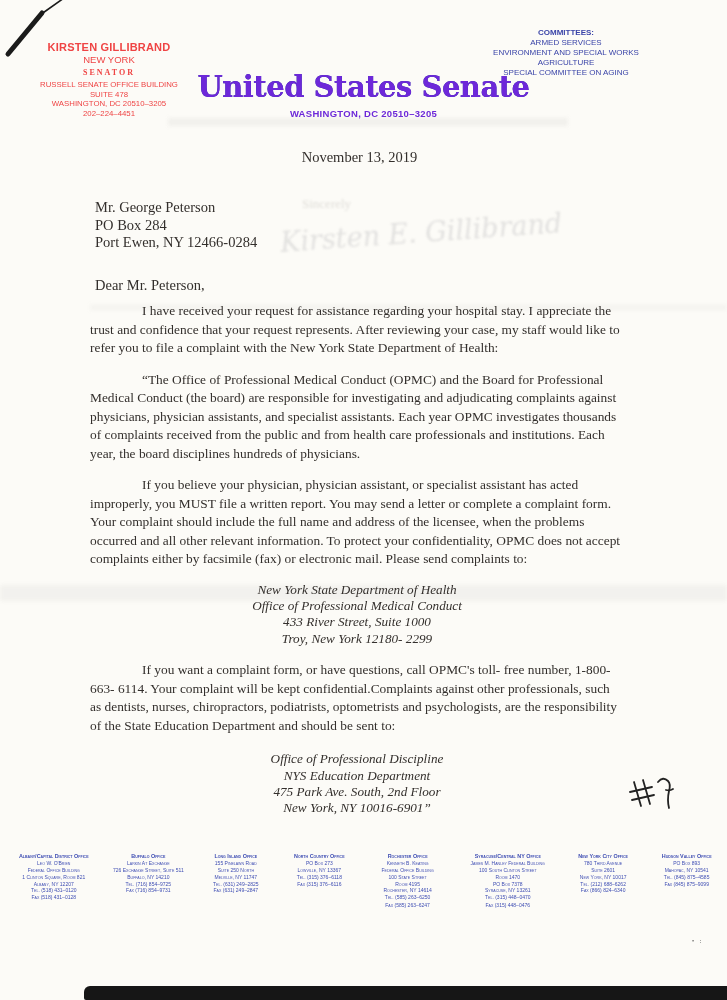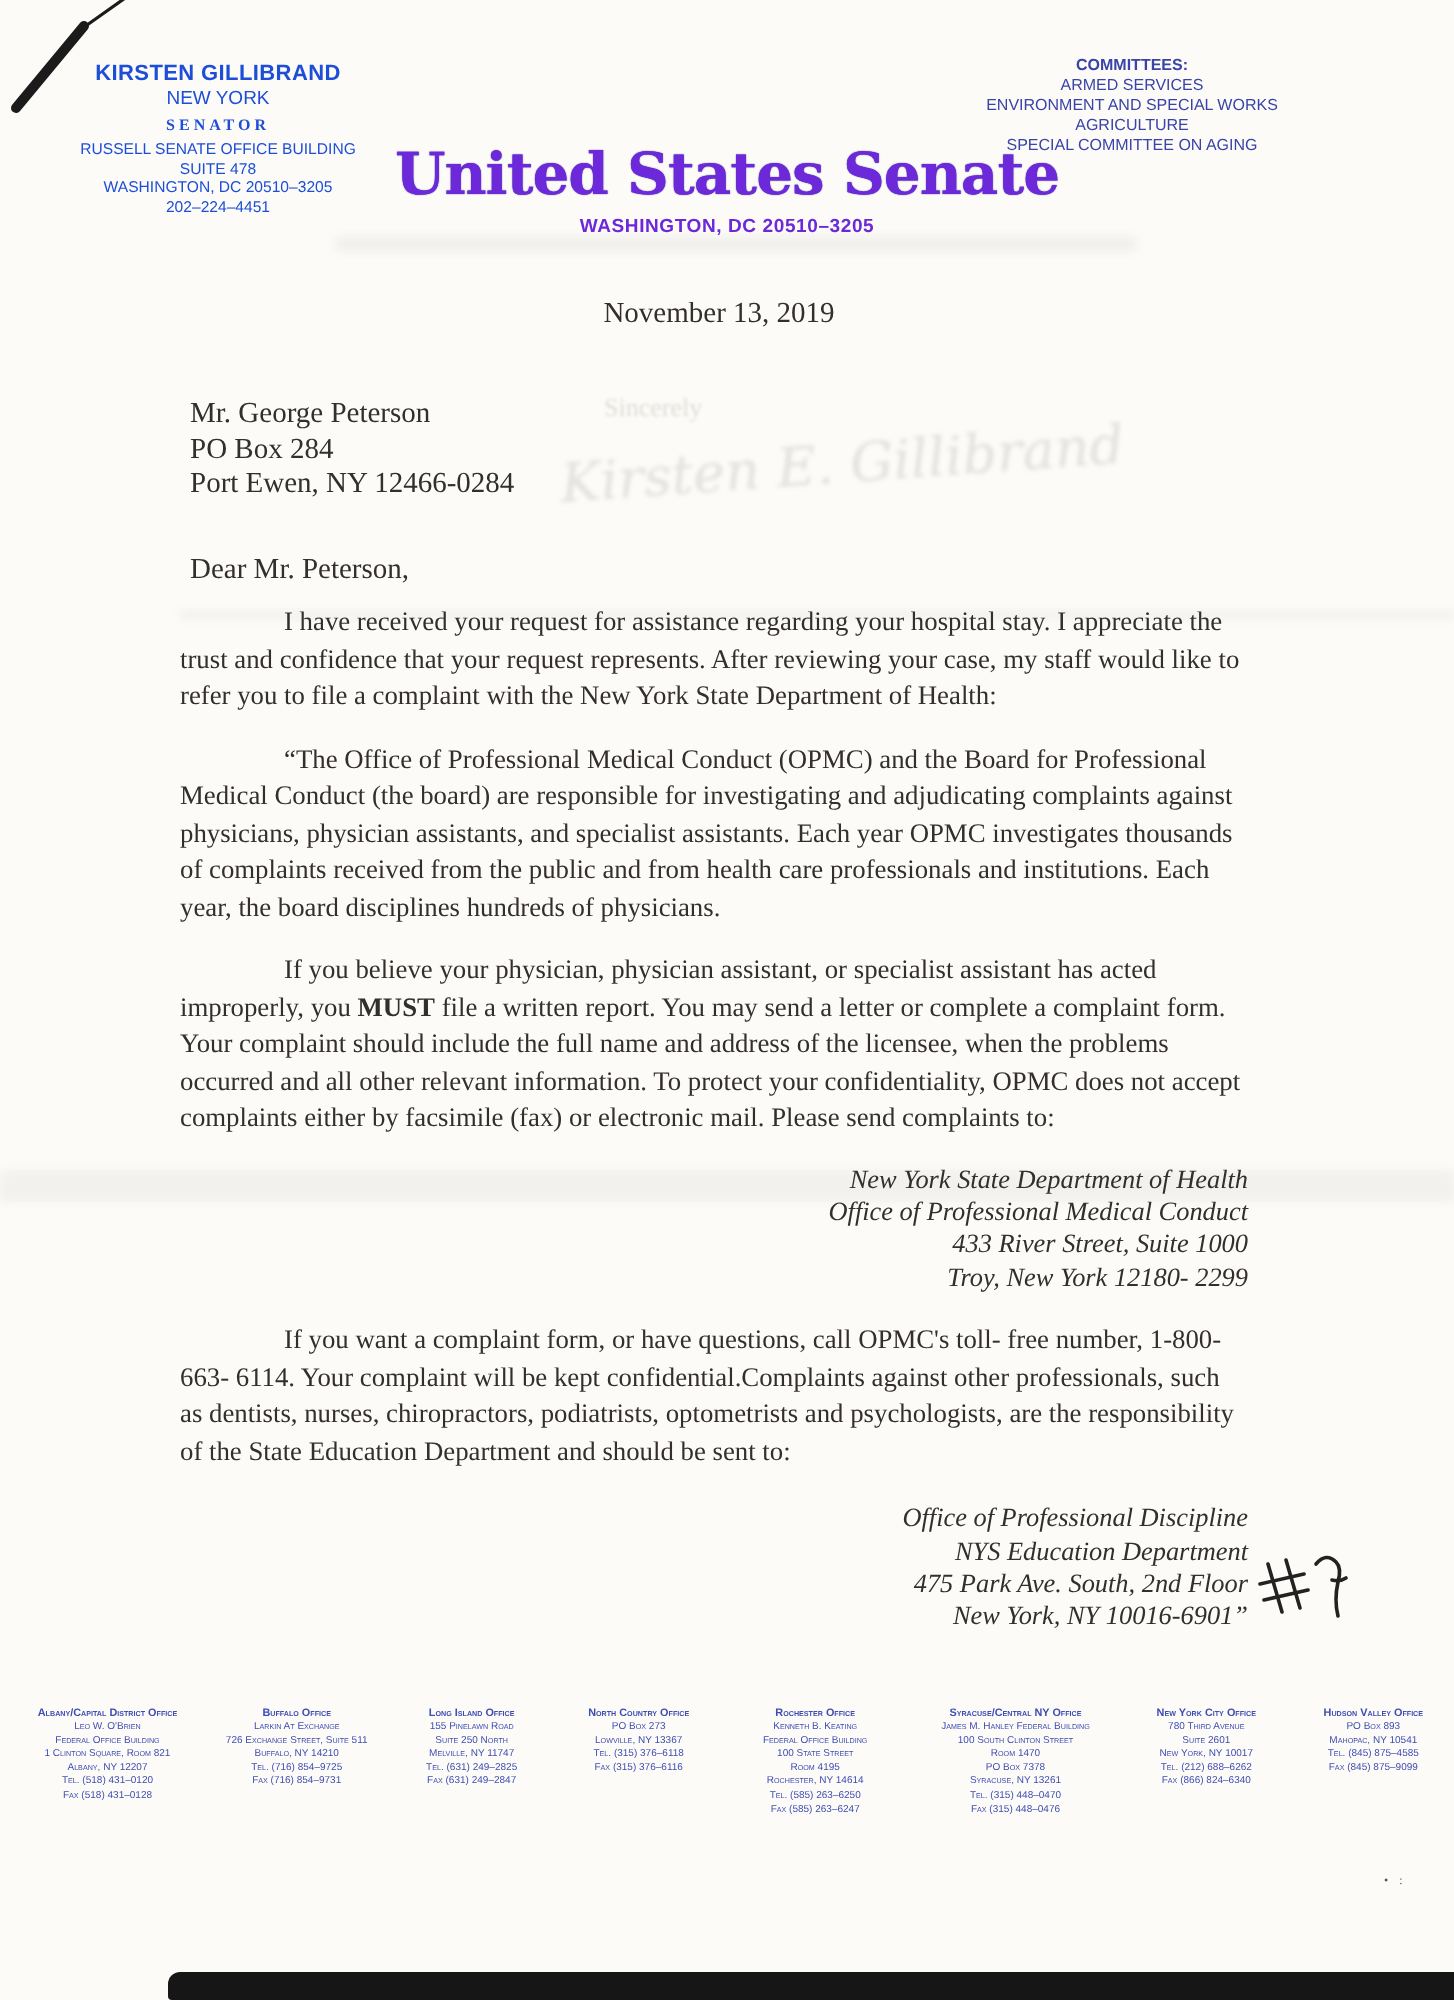--- a/index.html
+++ b/index.html
@@ -10,22 +10,22 @@
   .strip-a{left:168px;top:118px;width:400px;height:8px;}
   .strip-b{left:0px;top:585px;width:727px;height:16px;background:rgba(170,170,170,0.12);}
   .strip-c{left:90px;top:305px;width:637px;height:5px;background:rgba(170,170,170,0.10);}
   .bottom-bar{position:absolute;left:84px;right:0;top:986px;height:14px;background:#161616;border-radius:6px 0 0 2px;}
   .speck{position:absolute;left:692px;top:938px;width:16px;height:6px;color:#555;font-size:6px;letter-spacing:2px;}
 
   
   .pen-mark{position:absolute;left:2px;top:0px;}
 
   
-  .senator-block{position:absolute;left:28px;top:31px;width:162px;text-align:center;
-                 color:#1d4ed8;font-family:"Liberation Sans",sans-serif;}
+  .senator-block{position:absolute;left:28px;top:41px;width:162px;text-align:center;
+                 color:#ef4444;font-family:"Liberation Sans",sans-serif;}
   .senator-name{font-size:11px;font-weight:bold;letter-spacing:.2px;}
   .senator-state{font-size:9.5px;margin-top:1px;}
   .senator-title{font-family:"Liberation Serif",serif;font-size:8px;font-weight:bold;
                  letter-spacing:2px;margin-top:3px;}
   .senator-addr{font-size:7.8px;line-height:9.6px;margin-top:3px;}
 
   .masthead{position:absolute;left:0;right:0;top:70px;text-align:center;color:#6d28d9;}
   .masthead-title{font-family:"DejaVu Serif",serif;font-weight:bold;font-size:29px;
                   letter-spacing:-0.5px;text-shadow:0 0 .6px #1e2496;}
   .masthead-sub{font-family:"Liberation Sans",sans-serif;font-weight:bold;font-size:9.5px;
@@ -40,23 +40,23 @@
   .recipient{position:absolute;left:95px;top:199px;font-size:14.5px;line-height:17.5px;}
   .ghost-sincerely{position:absolute;left:302px;top:196px;font-size:13px;
                    color:rgba(90,85,80,.18);filter:blur(.8px);}
   .ghost-signature{position:absolute;left:280px;top:218px;width:260px;font-size:27px;
                    font-style:italic;transform:rotate(-4deg);color:rgba(95,92,100,.17);
                    filter:blur(1px);font-family:"DejaVu Serif",serif;white-space:nowrap;}
   .salutation{position:absolute;left:95px;top:277px;font-size:14.5px;}
 
   .body-flow{position:absolute;left:90px;top:302px;width:534px;font-size:13.4px;line-height:18.5px;}
   .body-flow p{margin:0 0 13px 0;text-indent:52px;}
-  .addr-block{margin:12px 0 14px 0;text-align:right;font-style:italic;font-size:13.2px;line-height:16.4px;}
+  .addr-block{margin:12px 0 14px 0;text-align:center;font-style:italic;font-size:13.2px;line-height:16.4px;}
   .addr-block.second{margin-top:16px;}
-  .bold{font-weight:bold;}
+  .bold{font-weight:normal;}
 
   .annotation-7{position:absolute;left:624px;top:770px;}
 
   
   .footer{position:absolute;left:7px;top:853px;width:1006px;transform:scale(0.715);
           transform-origin:0 0;display:flex;gap:6px;text-align:center;
           color:#3e4db3;font-family:"Liberation Sans",sans-serif;font-variant:small-caps;}
   .office{flex:1;}
   .office:nth-child(1){flex:1.18;}
   .office:nth-child(2){flex:1.10;}

